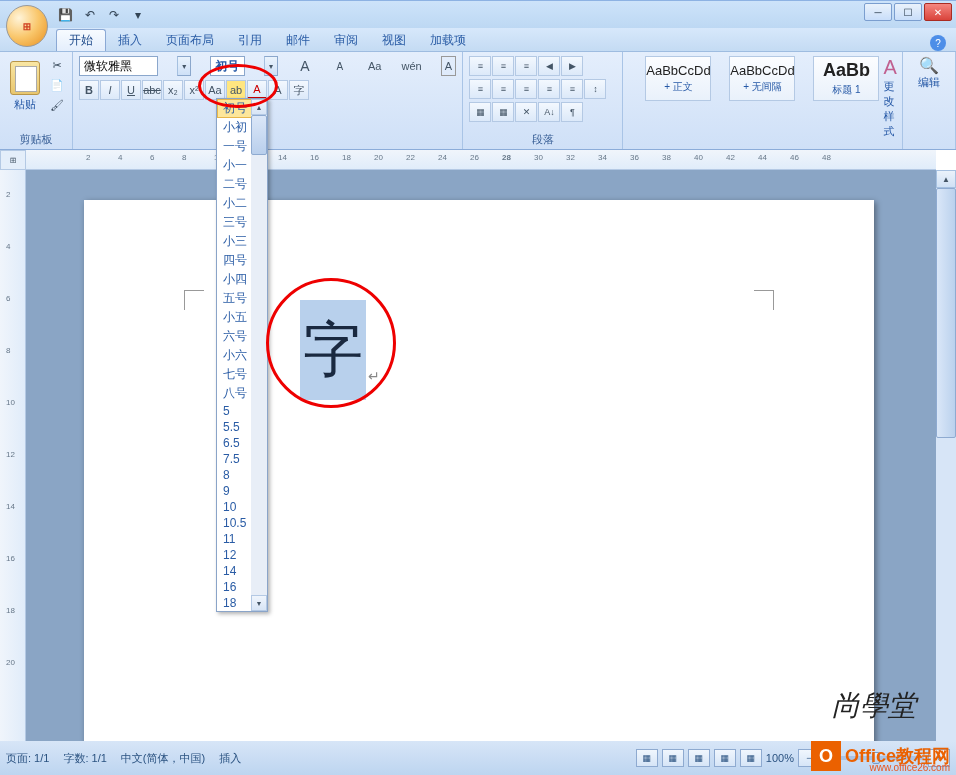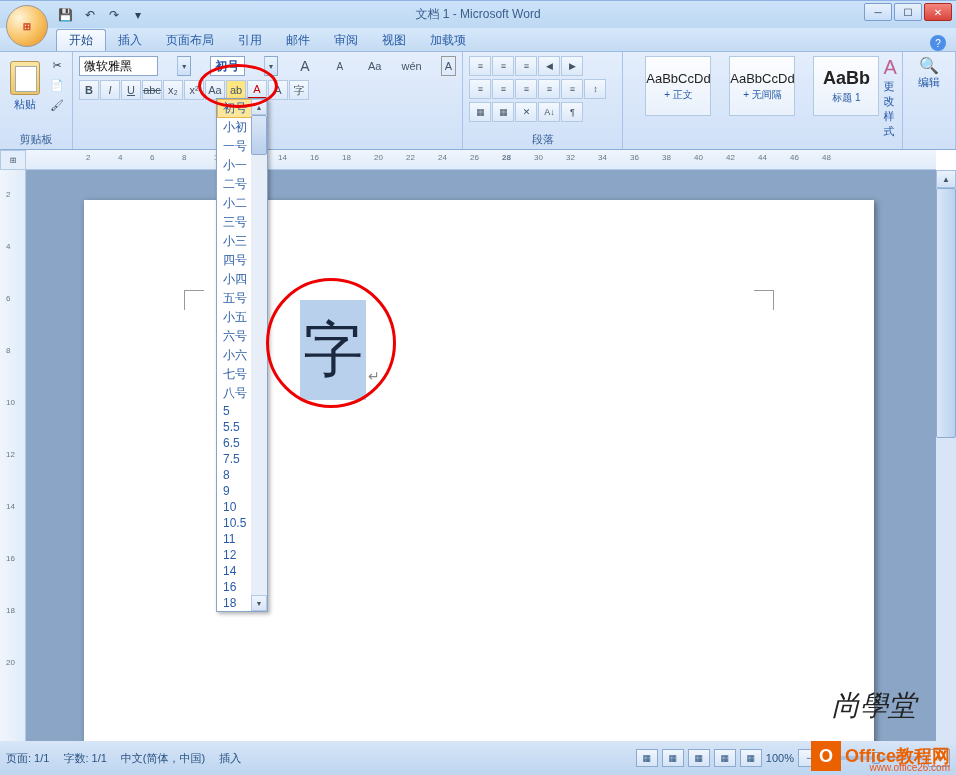--- a/index.html
+++ b/index.html
@@ -39,21 +39,21 @@
     .fbtn { width:20px; height:20px; display:inline-flex; align-items:center; justify-content:center; border:1px solid transparent; font-size:11px; color:#456;}
     .font-row2 { display:flex; gap:1px; margin-top:4px; align-items:center;}
     .font-row2 .fbtn { border:1px solid #b4c9e4; background:linear-gradient(#f3f8fe,#dce9f9);}
     
     .para-group {min-width:160px;}
     .para-row {display:flex; gap:1px; margin-bottom:3px;}
     .pbtn {width:22px; height:20px; display:inline-flex; align-items:center; justify-content:center; border:1px solid #b4c9e4; background:linear-gradient(#f3f8fe,#dce9f9); font-size:9px; color:#456;}
     
     .styles-group {min-width:230px;}
     .style-gallery {display:flex; gap:2px;}
-    .style-item { width:66px; height:60px; border:1px solid #b4c9e4; background:linear-gradient(#fcfdff,#e9f1fb); display:flex; flex-direction:column; align-items:center; justify-content:center; font-size:10px;margin-left:16px;}
+    .style-item { width:66px; height:45px; border:1px solid #b4c9e4; background:linear-gradient(#fcfdff,#e9f1fb); display:flex; flex-direction:column; align-items:center; justify-content:center; font-size:10px;margin-left:16px;}
     .style-preview {font-size:13px; color:#222;}
     .style-item:nth-child(3) .style-preview {font-size:18px; font-weight:bold;}
     .style-name {font-size:10px; color:#2558a6; margin-top:2px;}
     .change-style {width:44px; display:flex; flex-direction:column; align-items:center; justify-content:center; font-size:11px; color:#2558a6;}
     .edit-group {width:40px; display:flex; flex-direction:column; align-items:center; justify-content:center; font-size:11px; color:#2558a6;}
     
     .dropdown { position:absolute; left:216px; top:98px; width:52px; background:#fff; border:1px solid #8aa4c8; box-shadow:2px 2px 4px rgba(0,0,0,0.3); z-index:50; max-height:610px; overflow:hidden;}
     .dd-item { padding:1px 6px; font-size:12px; color:#2a5ca5; cursor:pointer; white-space:nowrap;}
     .dd-item.sel { background:#fde69a; border:1px solid #e8b64a; padding:0 5px;}
     .dd-scroll {position:absolute; right:0; top:0; bottom:0; width:16px; background:#e8eef7;}
@@ -99,21 +99,20 @@
 <body>
 
 <div class="titlebar">
   <div class="office-btn">⊞</div>
   <div class="qat">
     <span>💾</span>
     <span>↶</span>
     <span>↷</span>
     <span>▾</span>
   </div>
-  <div class="title">文档 1 - Microsoft Word</div>
   <div class="win-controls">
     <div class="win-btn">─</div>
     <div class="win-btn">☐</div>
     <div class="win-btn close">✕</div>
   </div>
 </div>
 
 <div class="tabs">
   <div class="tab active">开始</div>
   <div class="tab">插入</div>

